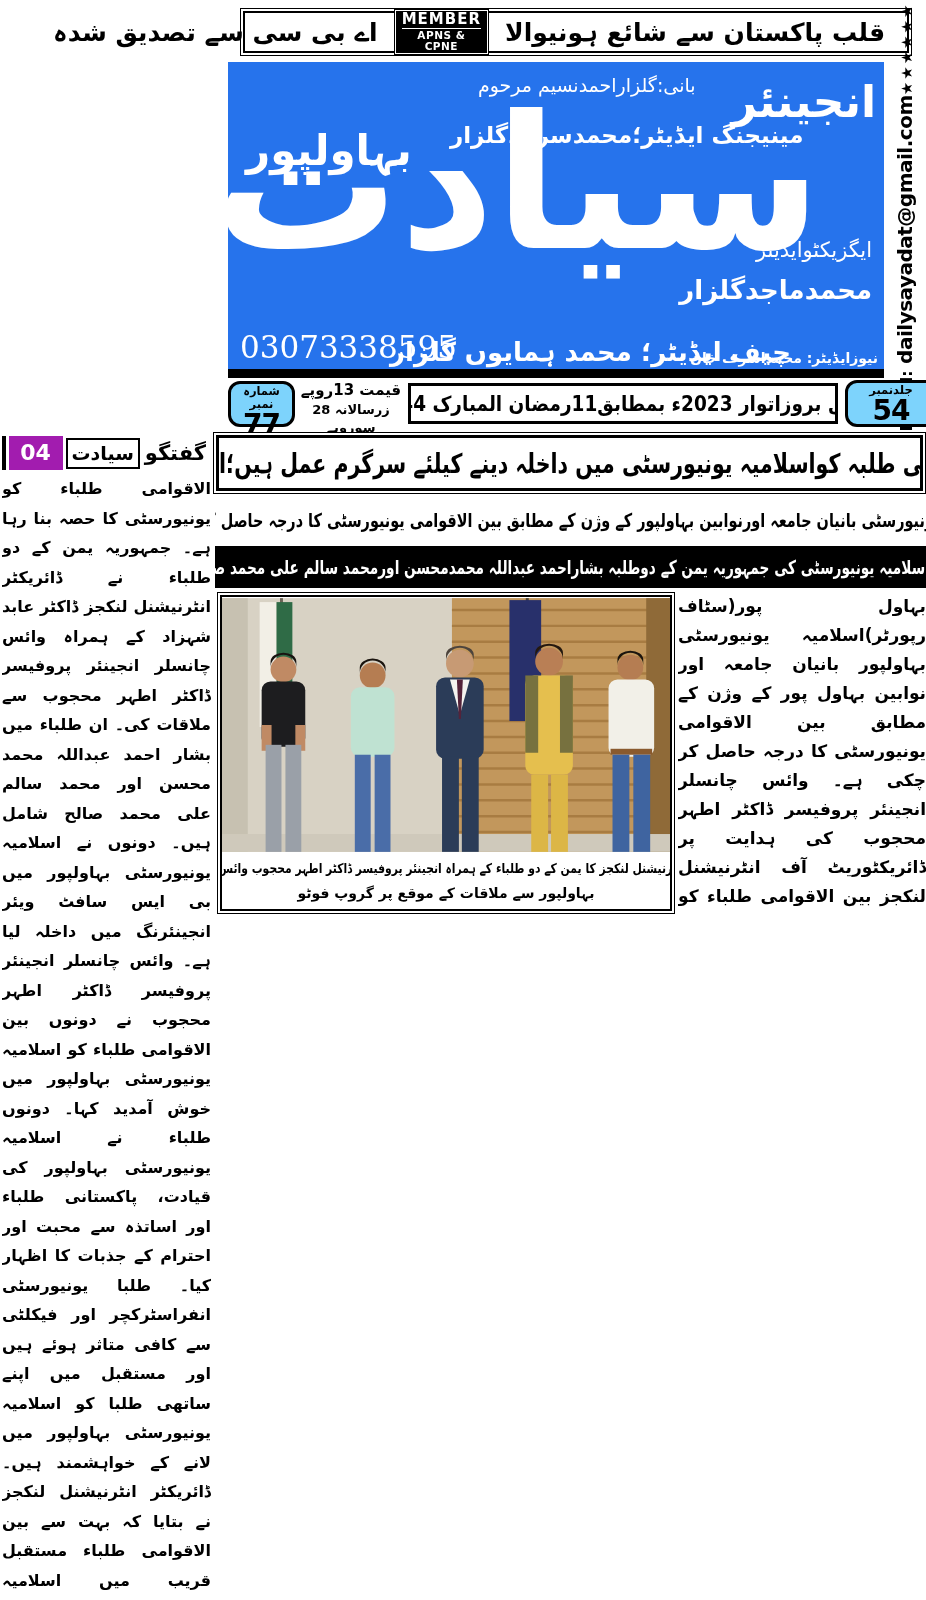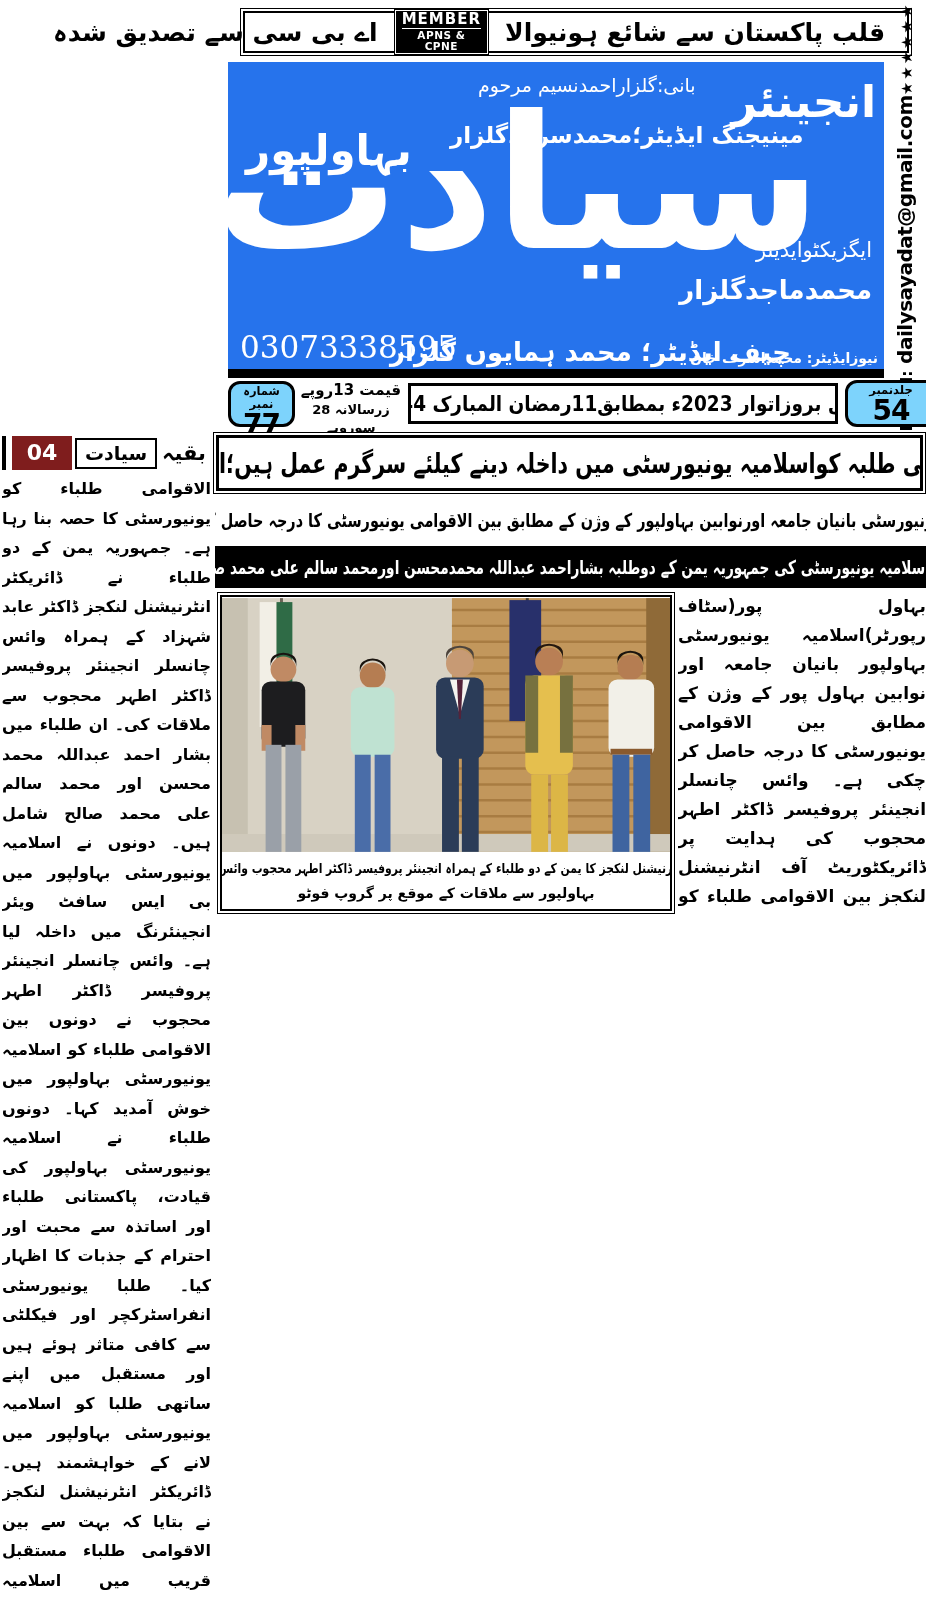--- a/index.html
+++ b/index.html
@@ -46,21 +46,21 @@
   .date-box { position:absolute; left:408px; top:383px; width:430px; height:41px; border:3px solid #000; display:flex; align-items:center; justify-content:center; overflow:hidden; }
   .date-box span { direction:rtl; white-space:nowrap; font-size:21px; font-weight:bold; transform:scaleX(.88); }
   .price-block { position:absolute; left:297px; top:379px; width:108px; height:48px; text-align:center; direction:rtl; }
   .price-block .p1 { font-size:15px; font-weight:bold; line-height:22px; }
   .price-block .p2 { font-size:13px; font-weight:bold; line-height:18px; }
 
   
   .cont-header { position:absolute; left:2px; top:434px; width:210px; height:38px; display:flex; direction:rtl; align-items:center; gap:3px; }
   .cont-label { font-size:21px; font-weight:bold; padding:0 6px 0 2px; }
   .cont-paper { border:2px solid #000; width:82px; height:31px; line-height:27px; text-align:center; font-size:19px; font-weight:bold; background:#fff; }
-  .cont-page { background:#7f1d1d; color:#fff; width:60px; height:34px; line-height:34px; text-align:center; font-size:22px; font-weight:bold; }
+  .cont-page { background:#a21caf; color:#fff; width:60px; height:34px; line-height:34px; text-align:center; font-size:22px; font-weight:bold; }
   .cont-bar { width:4px; height:34px; background:#000; margin-right:auto; }
 
   
   .headline-box { position:absolute; left:213px; top:432px; width:713px; height:62px; border:1px solid #000; background:#fff; }
   .headline-box .hl-in { border:3px solid #000; margin:2px; height:calc(100% - 4px); display:flex; align-items:center; justify-content:center; overflow:hidden; }
   .headline-box .hl-txt { direction:rtl; white-space:nowrap; font-size:27px; font-weight:bold; transform:scaleX(.76); }
   .subhead1 { position:absolute; left:215px; top:497px; width:711px; height:46px; display:flex; align-items:center; justify-content:center; overflow:hidden; }
   .subhead1 span { direction:rtl; white-space:nowrap; font-size:19px; font-weight:bold; transform:scaleX(.76); }
   .subhead2 { position:absolute; left:215px; top:546px; width:711px; height:42px; background:#000; color:#fff; display:flex; align-items:center; justify-content:center; overflow:hidden; }
   .subhead2 span { direction:rtl; white-space:nowrap; font-size:19px; font-weight:bold; transform:scaleX(.72); }
@@ -122,21 +122,21 @@
   <div class="price-block">
     <div class="p1">قیمت 13روپے</div>
     <div class="p2">زرسالانہ 28 سوروپے</div>
   </div>
   <div class="pill iss-box">
     <div class="pill-label">شمارہ نمبر</div>
     <div class="pill-num">77</div>
   </div>
 
   <div class="cont-header">
-    <span class="cont-label">بقیہ</span>
+    <span class="cont-label">گفتگو</span>
     <span class="cont-paper">سیادت</span>
     <span class="cont-page">04</span>
     <span class="cont-bar"></span>
   </div>
 
   <div class="headline-box">
     <div class="hl-in">
       <span class="hl-txt">بین الاقوامی طلبہ کواسلامیہ یونیورسٹی میں داخلہ دینے کیلئے سرگرم عمل ہیں؛اطہرمحبوب</span>
     </div>
   </div>

